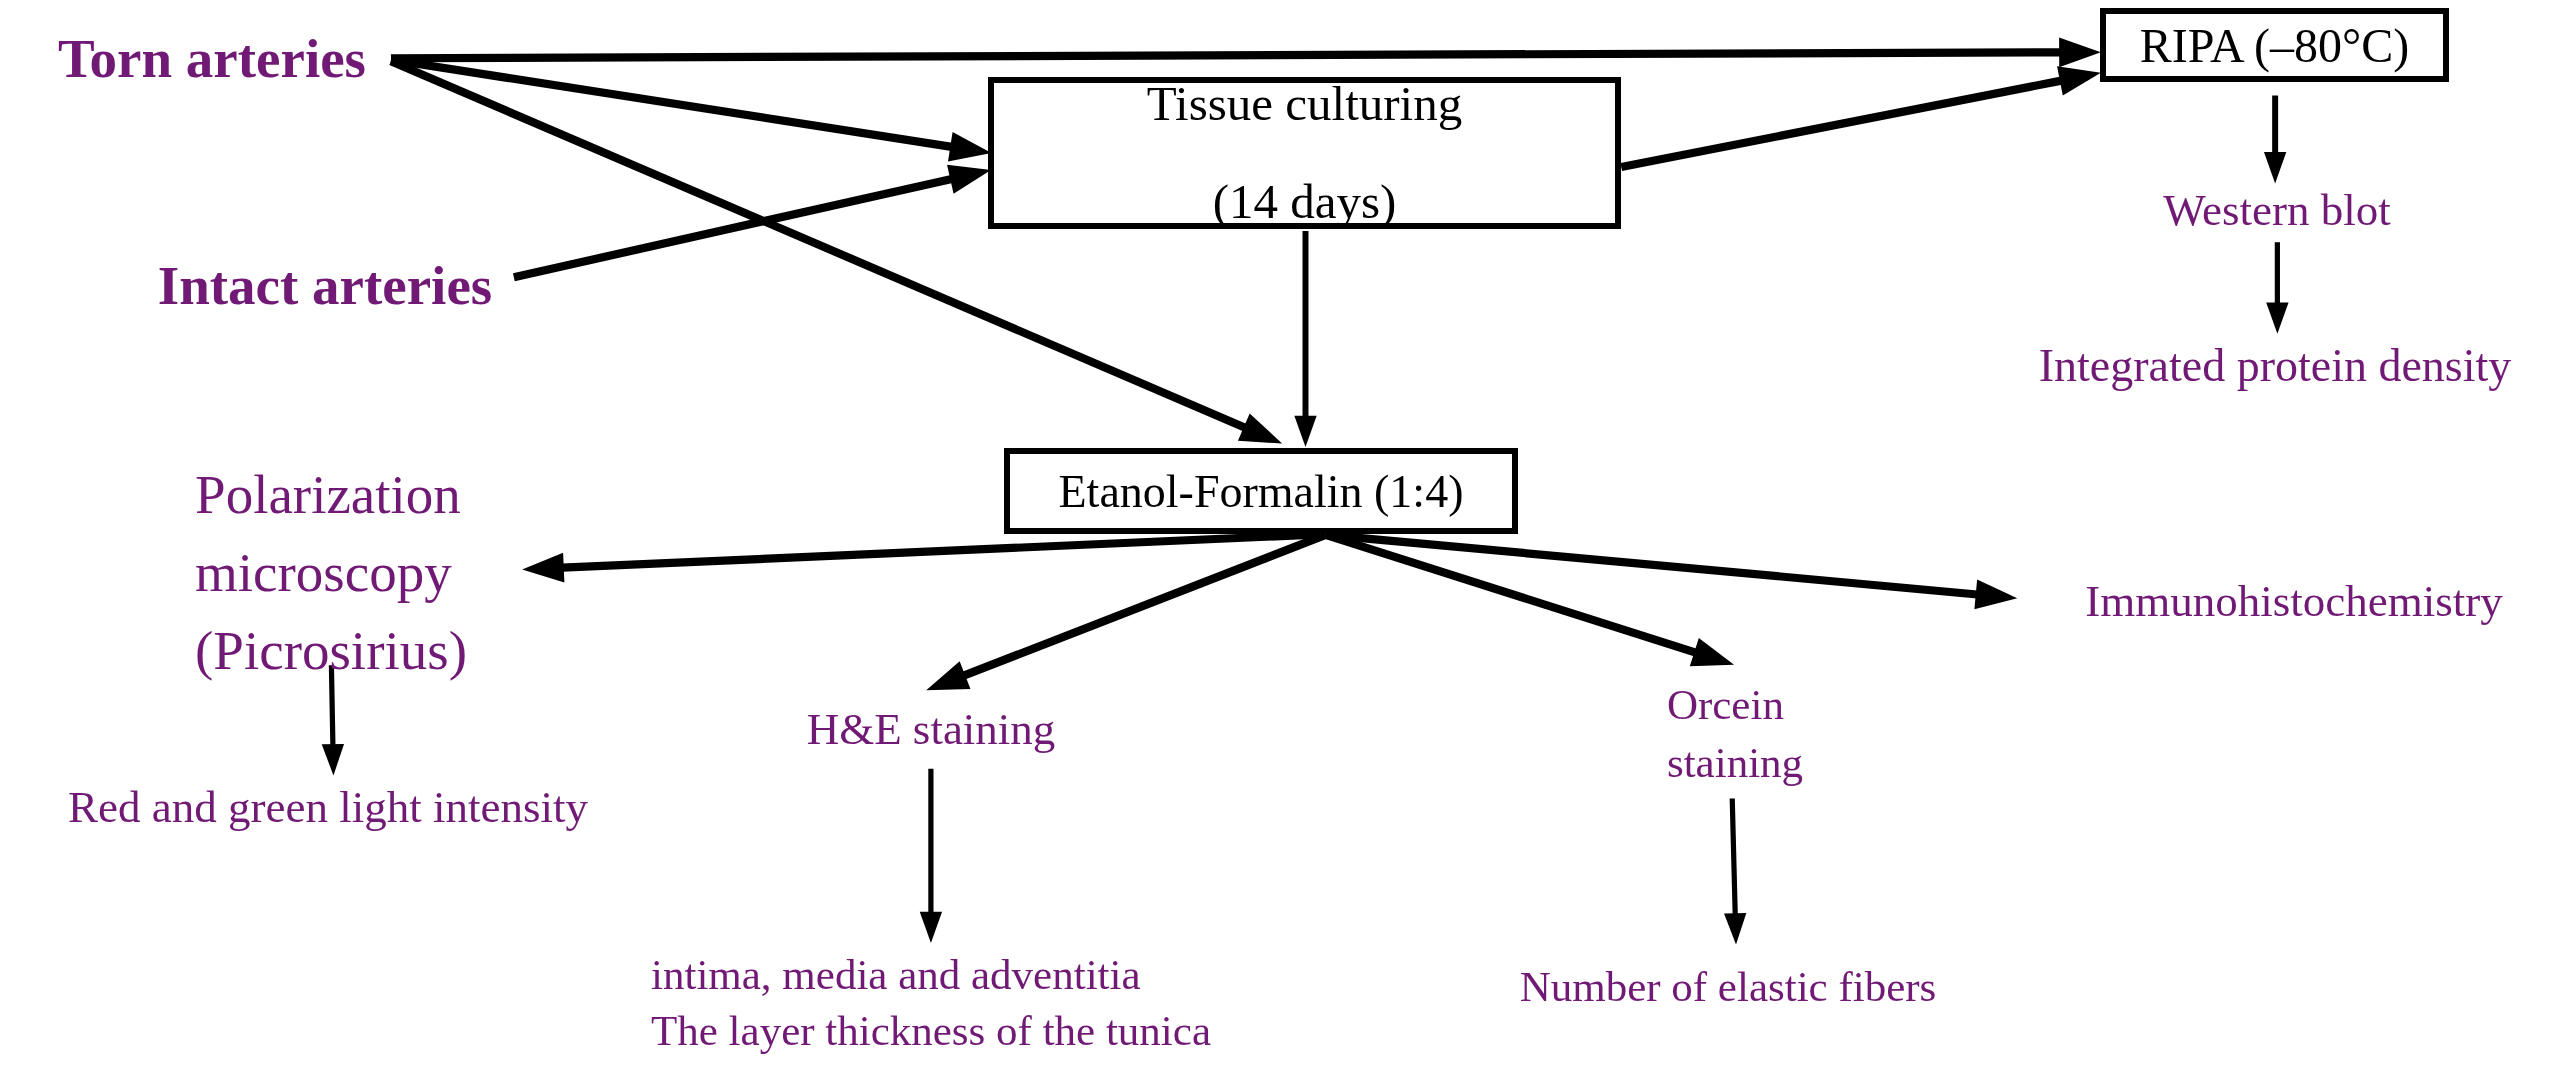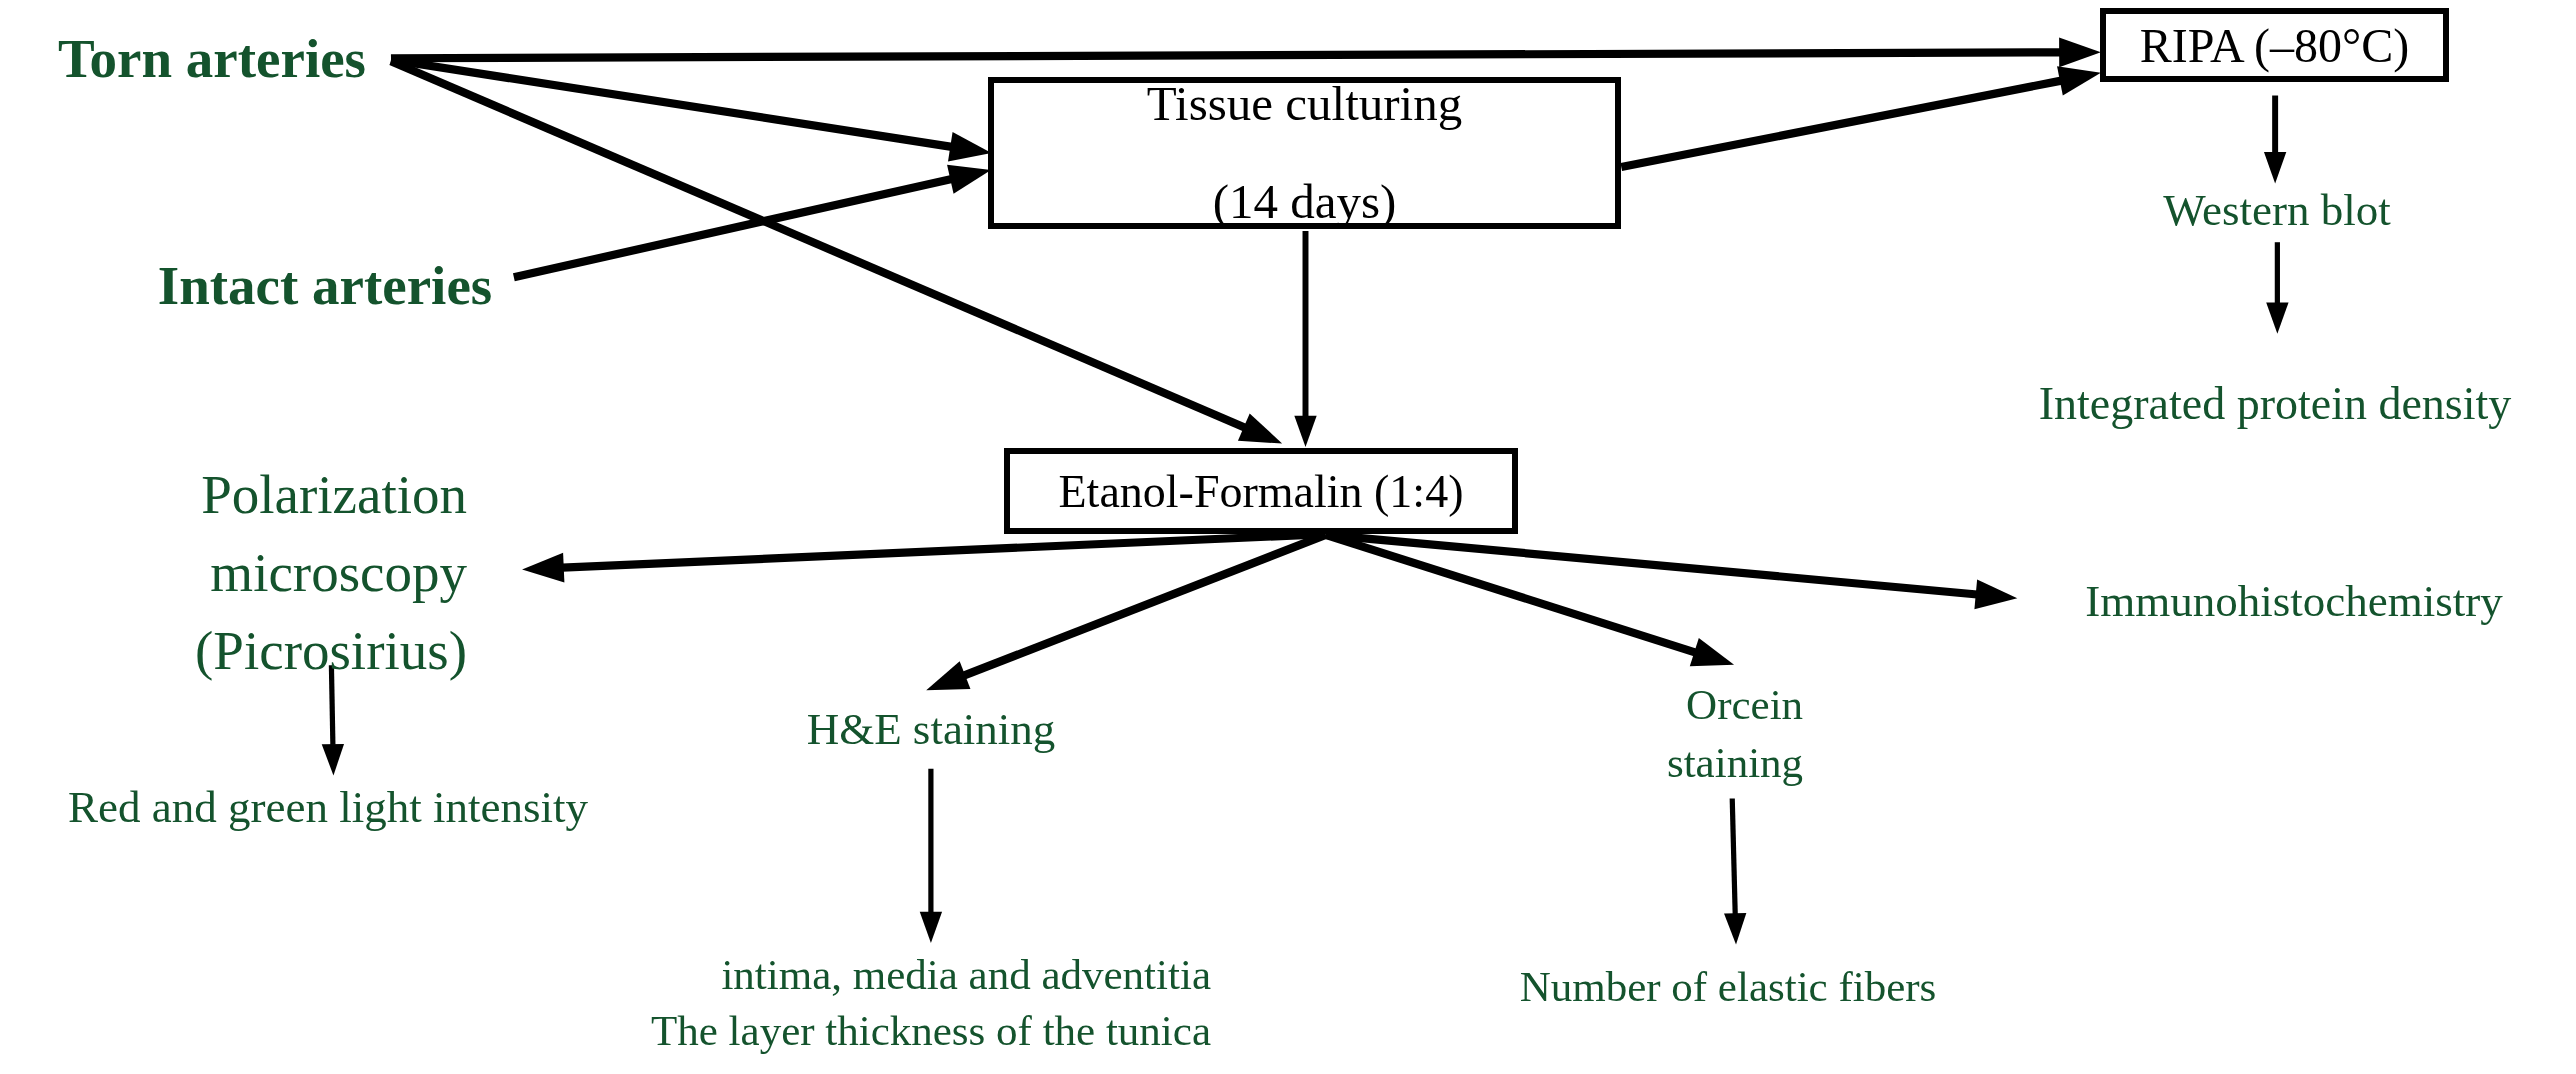--- a/index.html
+++ b/index.html
@@ -18,24 +18,24 @@
   }
   svg.arrows {
     position: absolute;
     left: 0; top: 0;
     width: 2576px;
     height: 1075px;
   }
   .node {
     position: absolute;
     transform: translate(-50%, -50%);
-    text-align: right;
+    text-align: left;
     white-space: nowrap;
     line-height: 1.15;
-    color: #14532d;
+    color: #701a75;
   }
   .node .l { display: block; }
   .bold { font-weight: bold; }
   .box {
     position: absolute;
     box-sizing: border-box;
     border: 6px solid #000000;
     background: #ffffff;
     display: flex;
     flex-direction: column;
@@ -84,21 +84,21 @@
   </div>
 
   <div class="node bold" style="left:325px; top:286px; font-size:55px;">
     <span>Intact arteries</span>
   </div>
 
   <div class="node" style="left:2277px; top:211px; font-size:45px;">
     <span>Western blot</span>
   </div>
 
-  <div class="node" style="left:2275px; top:366px; font-size:46px;margin-top:38px;">
+  <div class="node" style="left:2275px; top:366px; font-size:46px;">
     <span>Integrated protein density</span>
   </div>
 
   <div class="node" style="left:331px; top:573px; font-size:55px; line-height:1.42;">
     <span class="l">Polarization</span>
     <span class="l">microscopy</span>
     <span class="l">(Picrosirius)</span>
   </div>
 
   <div class="node" style="left:328px; top:808px; font-size:45px;">

